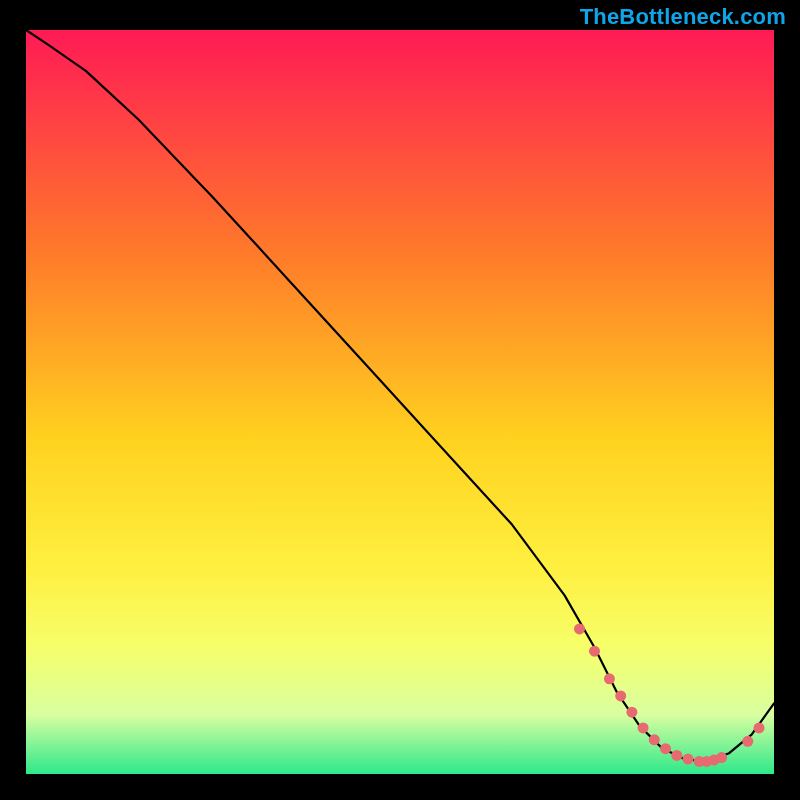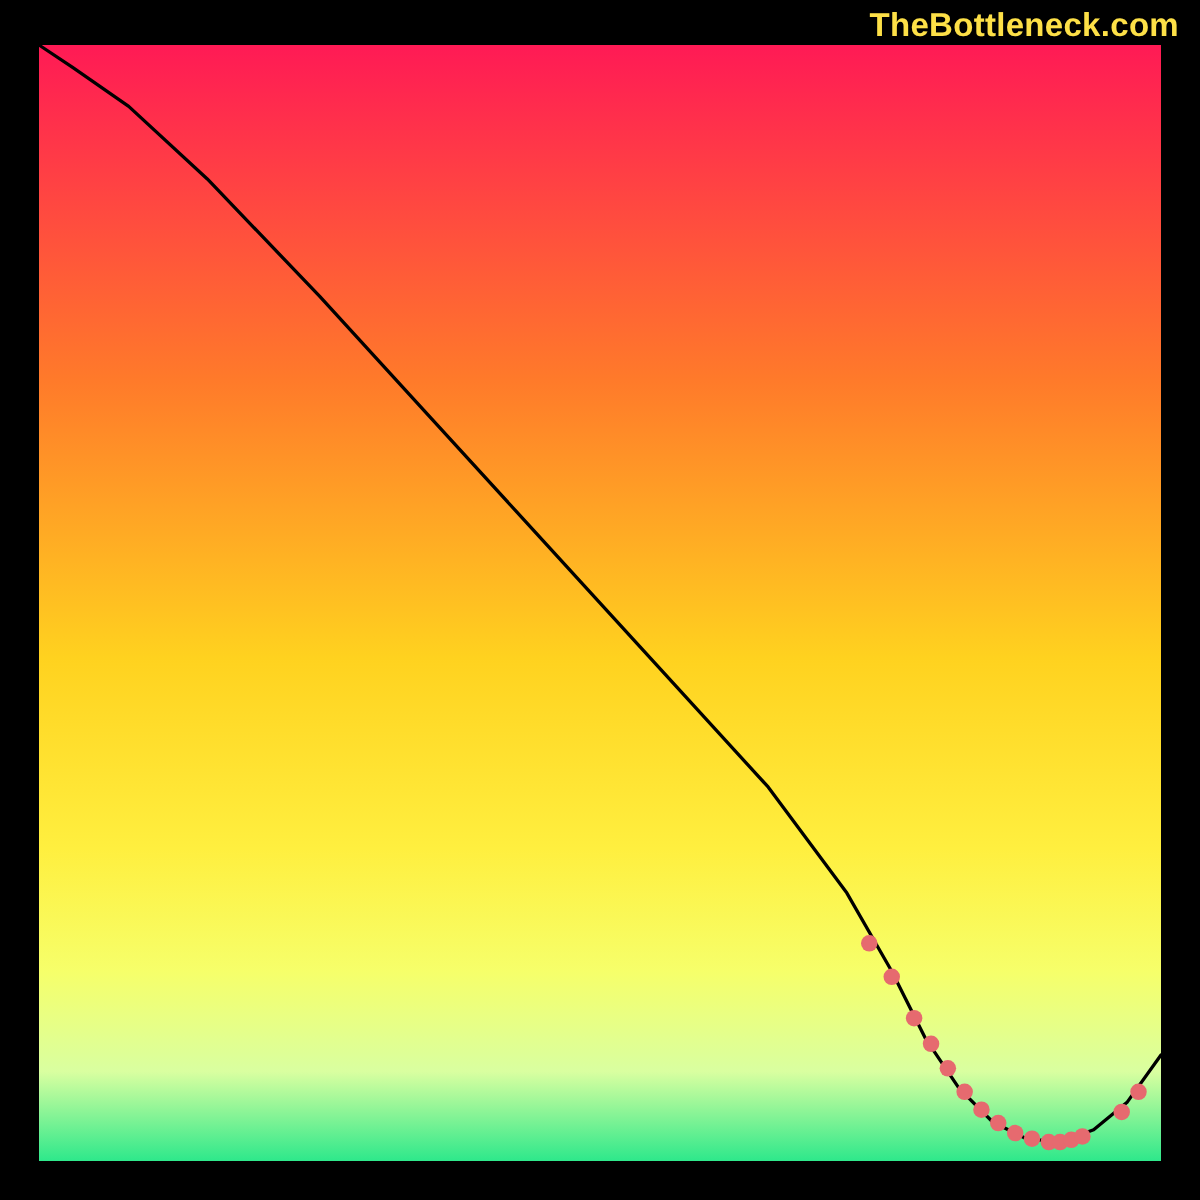--- a/index.html
+++ b/index.html
@@ -14,21 +14,21 @@
   .stage {
     position: relative;
     width: 800px;
     height: 800px;
     background: #000;
   }
   .watermark {
     position: absolute;
     top: 4px;
     right: 14px;
-    color: #fde047;
+    color: #0ea5e9;
     font-size: 22px;
     font-weight: 600;
     letter-spacing: 0.2px;
     user-select: none;
   }
   svg { display: block; }
 </style>
 </head>
 <body>
 

